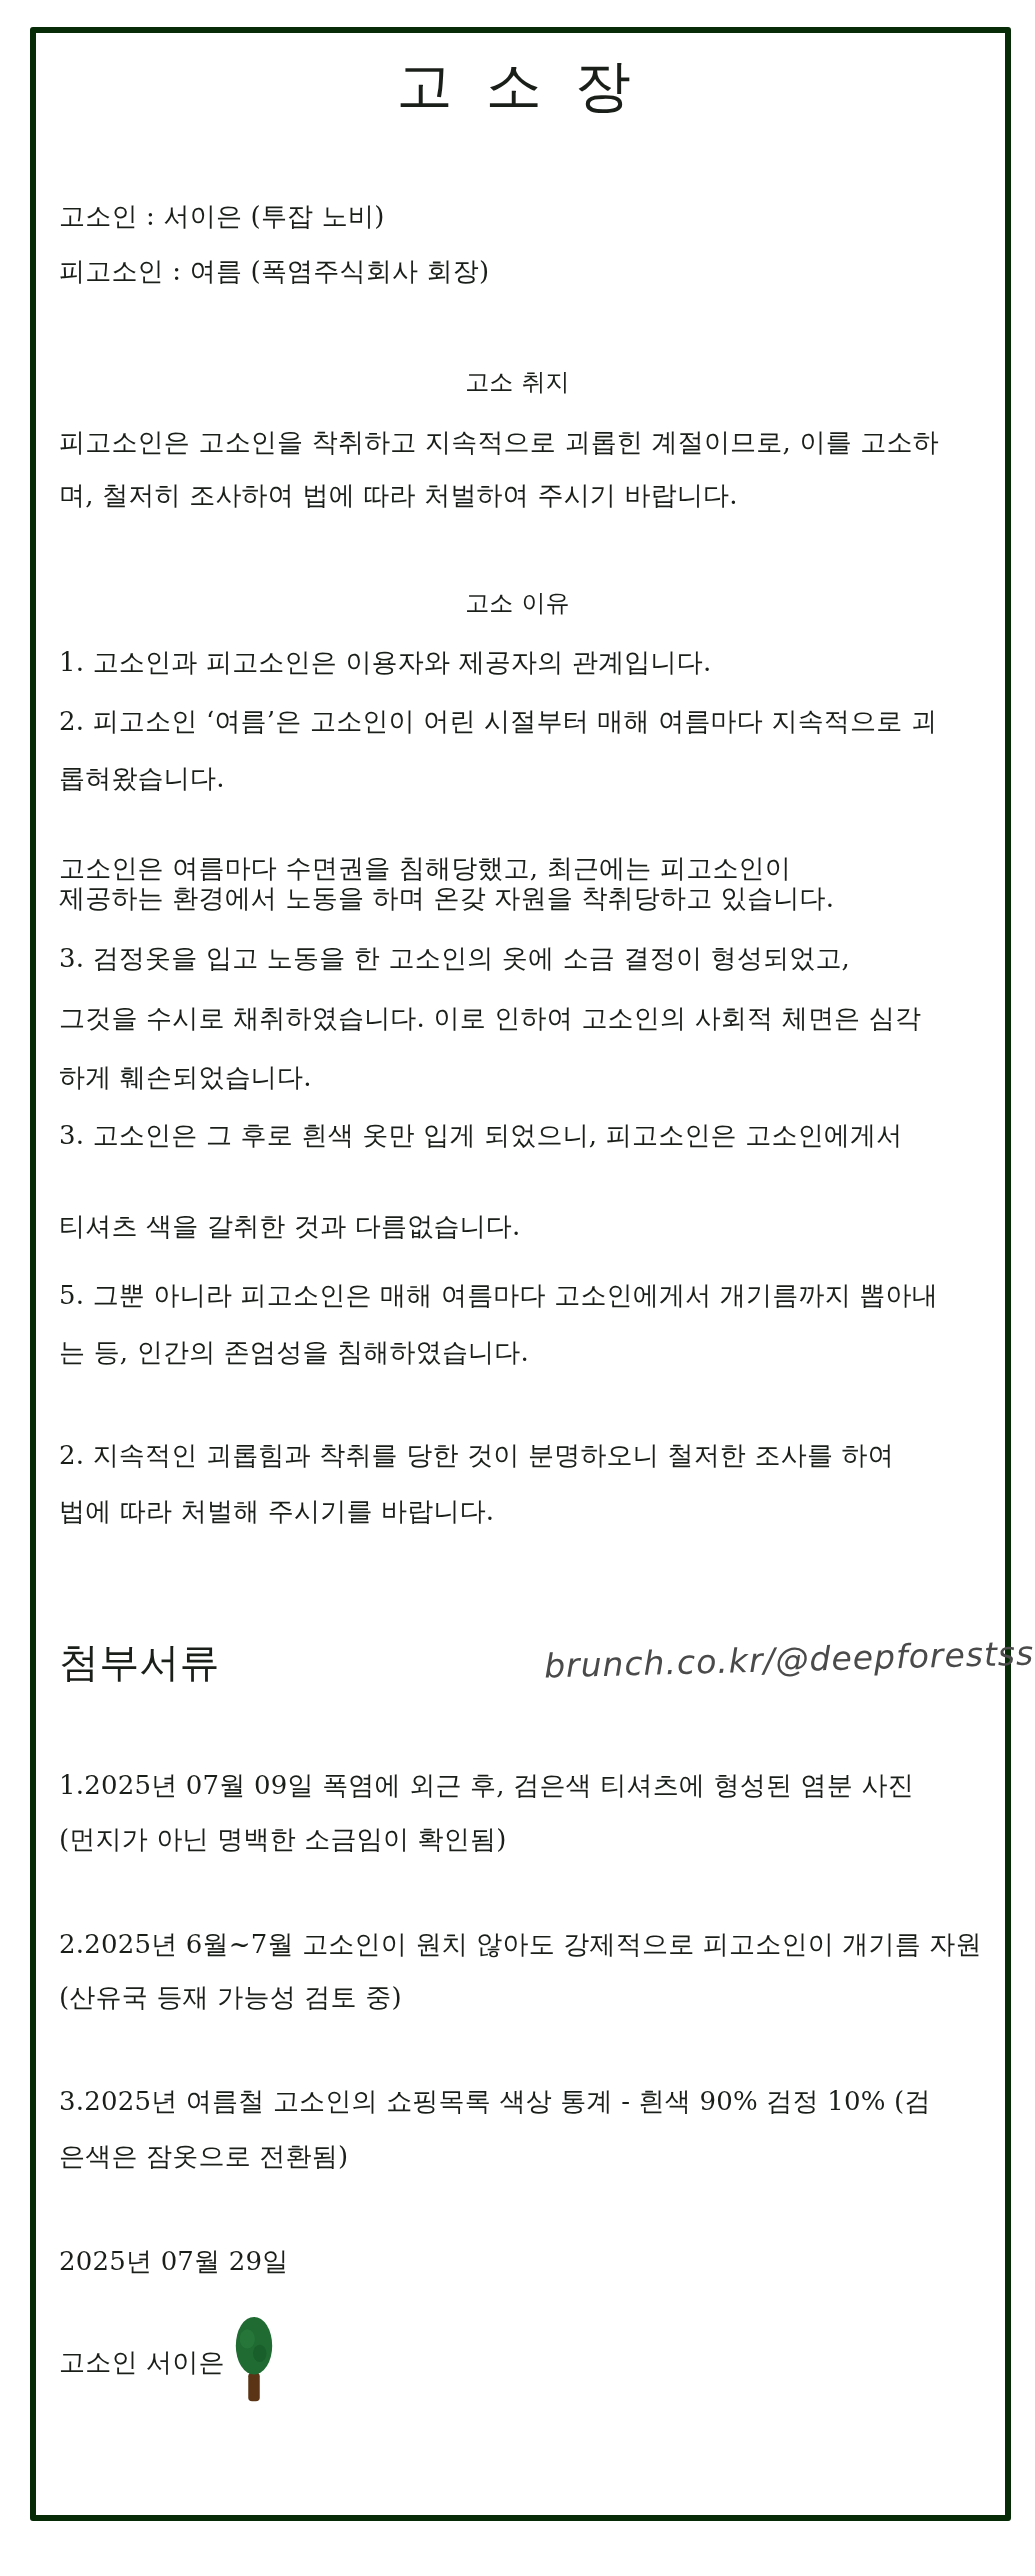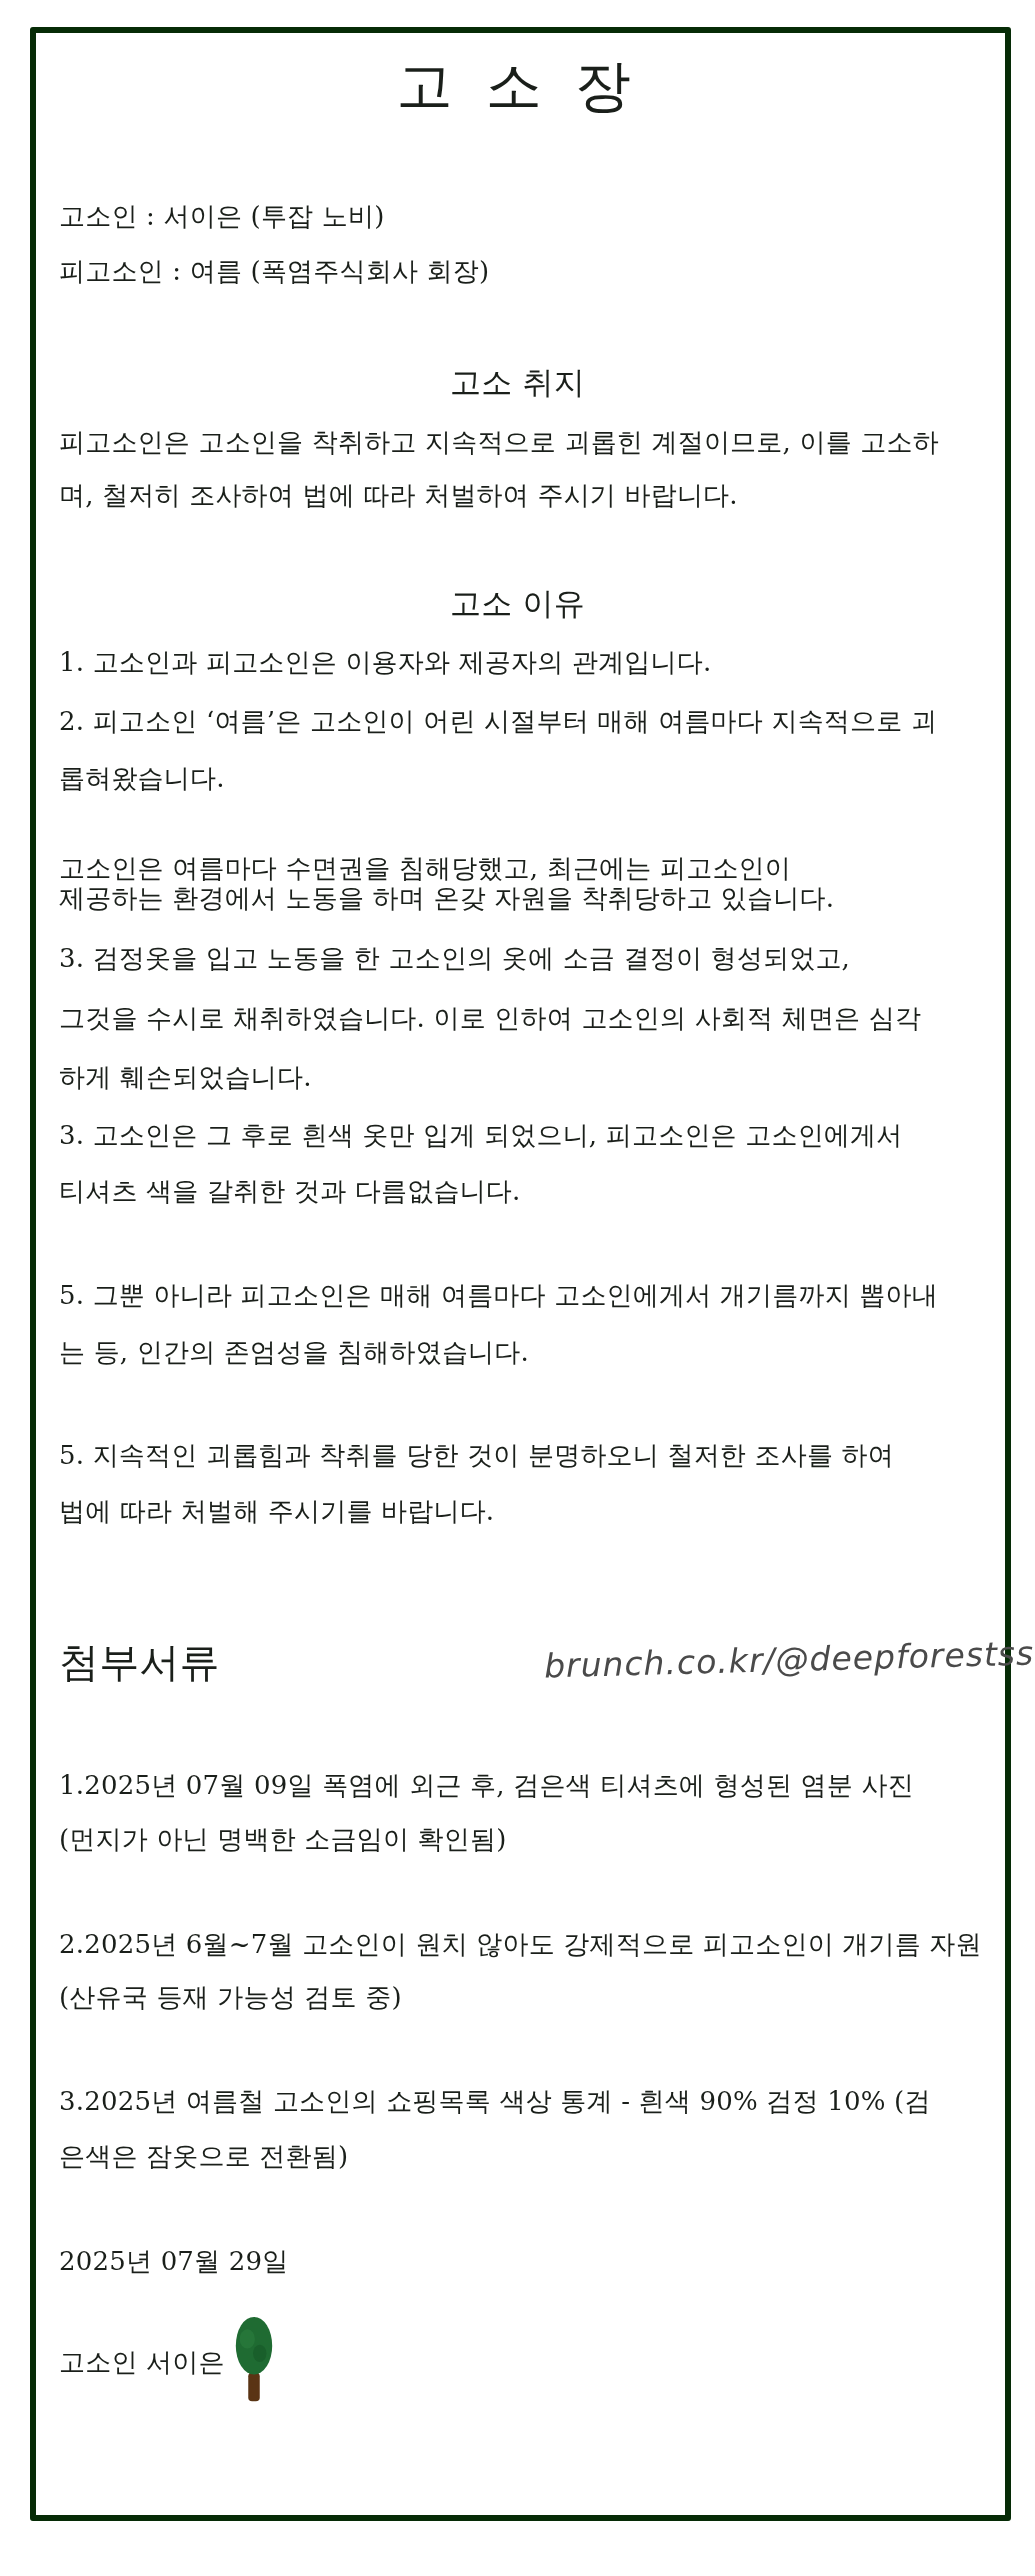--- a/index.html
+++ b/index.html
@@ -3,21 +3,21 @@
 <meta charset="utf-8">
 <style>
   html, body { margin: 0; padding: 0; background: #ffffff; }
   body { width: 1035px; height: 2576px; position: relative; overflow: hidden;
          font-family: "DejaVu Serif", "Liberation Serif", serif; color: #1a1f1a; }
   .frame { position: absolute; left: 30px; top: 27px; width: 981px; height: 2494px;
            border: 6.7px solid #062b06; border-radius: 2.9px; box-sizing: border-box; }
   .t { position: absolute; left: 59px; font-size: 26px; line-height: 33px; white-space: nowrap; letter-spacing: 0.2px; text-align: right; }
   .center { left: 0; width: 1035px; text-align: center; }
   .title { font-size: 56px; top: 69px; letter-spacing: 7.7px; }
-  .heading { font-size: 31px; }
+  .heading { font-size: 24px; }
   .attach-head { font-size: 40px; }
   .watermark { position: absolute; left: 544px; top: 1639px; font-family: "DejaVu Sans", sans-serif;
                font-size: 33px; color: #4a4a4a; font-style: italic; letter-spacing: 1px;
                transform: rotate(-1.5deg); font-weight: 300; }
   .tree { position: absolute; left: 230px; top: 2315px; width: 48px; height: 91px; }
 </style>
 </head>
 <body>
 
 <div class="frame"></div>
@@ -34,24 +34,24 @@
 <div class="t center heading" style="top:587px">고소 이유</div>
 <div class="t" style="top:646px">1. 고소인과 피고소인은 이용자와 제공자의 관계입니다.</div>
 <div class="t" style="top:705px">2. 피고소인 ‘여름’은 고소인이 어린 시절부터 매해 여름마다 지속적으로 괴</div>
 <div class="t" style="top:762px">롭혀왔습니다.</div>
 <div class="t" style="top:852px">고소인은 여름마다 수면권을 침해당했고, 최근에는 피고소인이</div>
 <div class="t" style="top:882px">제공하는 환경에서 노동을 하며 온갖 자원을 착취당하고 있습니다.</div>
 <div class="t" style="top:942px">3. 검정옷을 입고 노동을 한 고소인의 옷에 소금 결정이 형성되었고,</div>
 <div class="t" style="top:1002px">그것을 수시로 채취하였습니다. 이로 인하여 고소인의 사회적 체면은 심각</div>
 <div class="t" style="top:1061px">하게 훼손되었습니다.</div>
 <div class="t" style="top:1119px">3. 고소인은 그 후로 흰색 옷만 입게 되었으니, 피고소인은 고소인에게서</div>
-<div class="t" style="top:1175px">티셔츠 색을 갈취한 것과 다름없습니다.</div>
+<div class="t" style="top:1210px">티셔츠 색을 갈취한 것과 다름없습니다.</div>
 <div class="t" style="top:1279px">5. 그뿐 아니라 피고소인은 매해 여름마다 고소인에게서 개기름까지 뽑아내</div>
 <div class="t" style="top:1336px">는 등, 인간의 존엄성을 침해하였습니다.</div>
-<div class="t" style="top:1439px">5. 지속적인 괴롭힘과 착취를 당한 것이 분명하오니 철저한 조사를 하여</div>
+<div class="t" style="top:1439px">2. 지속적인 괴롭힘과 착취를 당한 것이 분명하오니 철저한 조사를 하여</div>
 <div class="t" style="top:1495px">법에 따라 처벌해 주시기를 바랍니다.</div>
 
 <div class="t attach-head" style="top:1646px">첨부서류</div>
 <div class="watermark">brunch.co.kr/@deepforestsseum</div>
 
 <div class="t" style="top:1769px">1.2025년 07월 09일 폭염에 외근 후, 검은색 티셔츠에 형성된 염분 사진</div>
 <div class="t" style="top:1823px">(먼지가 아닌 명백한 소금임이 확인됨)</div>
 <div class="t" style="top:1928px">2.2025년 6월~7월 고소인이 원치 않아도 강제적으로 피고소인이 개기름 자원</div>
 <div class="t" style="top:1981px">(산유국 등재 가능성 검토 중)</div>
 <div class="t" style="top:2085px">3.2025년 여름철 고소인의 쇼핑목록 색상 통계 - 흰색 90% 검정 10% (검</div>

